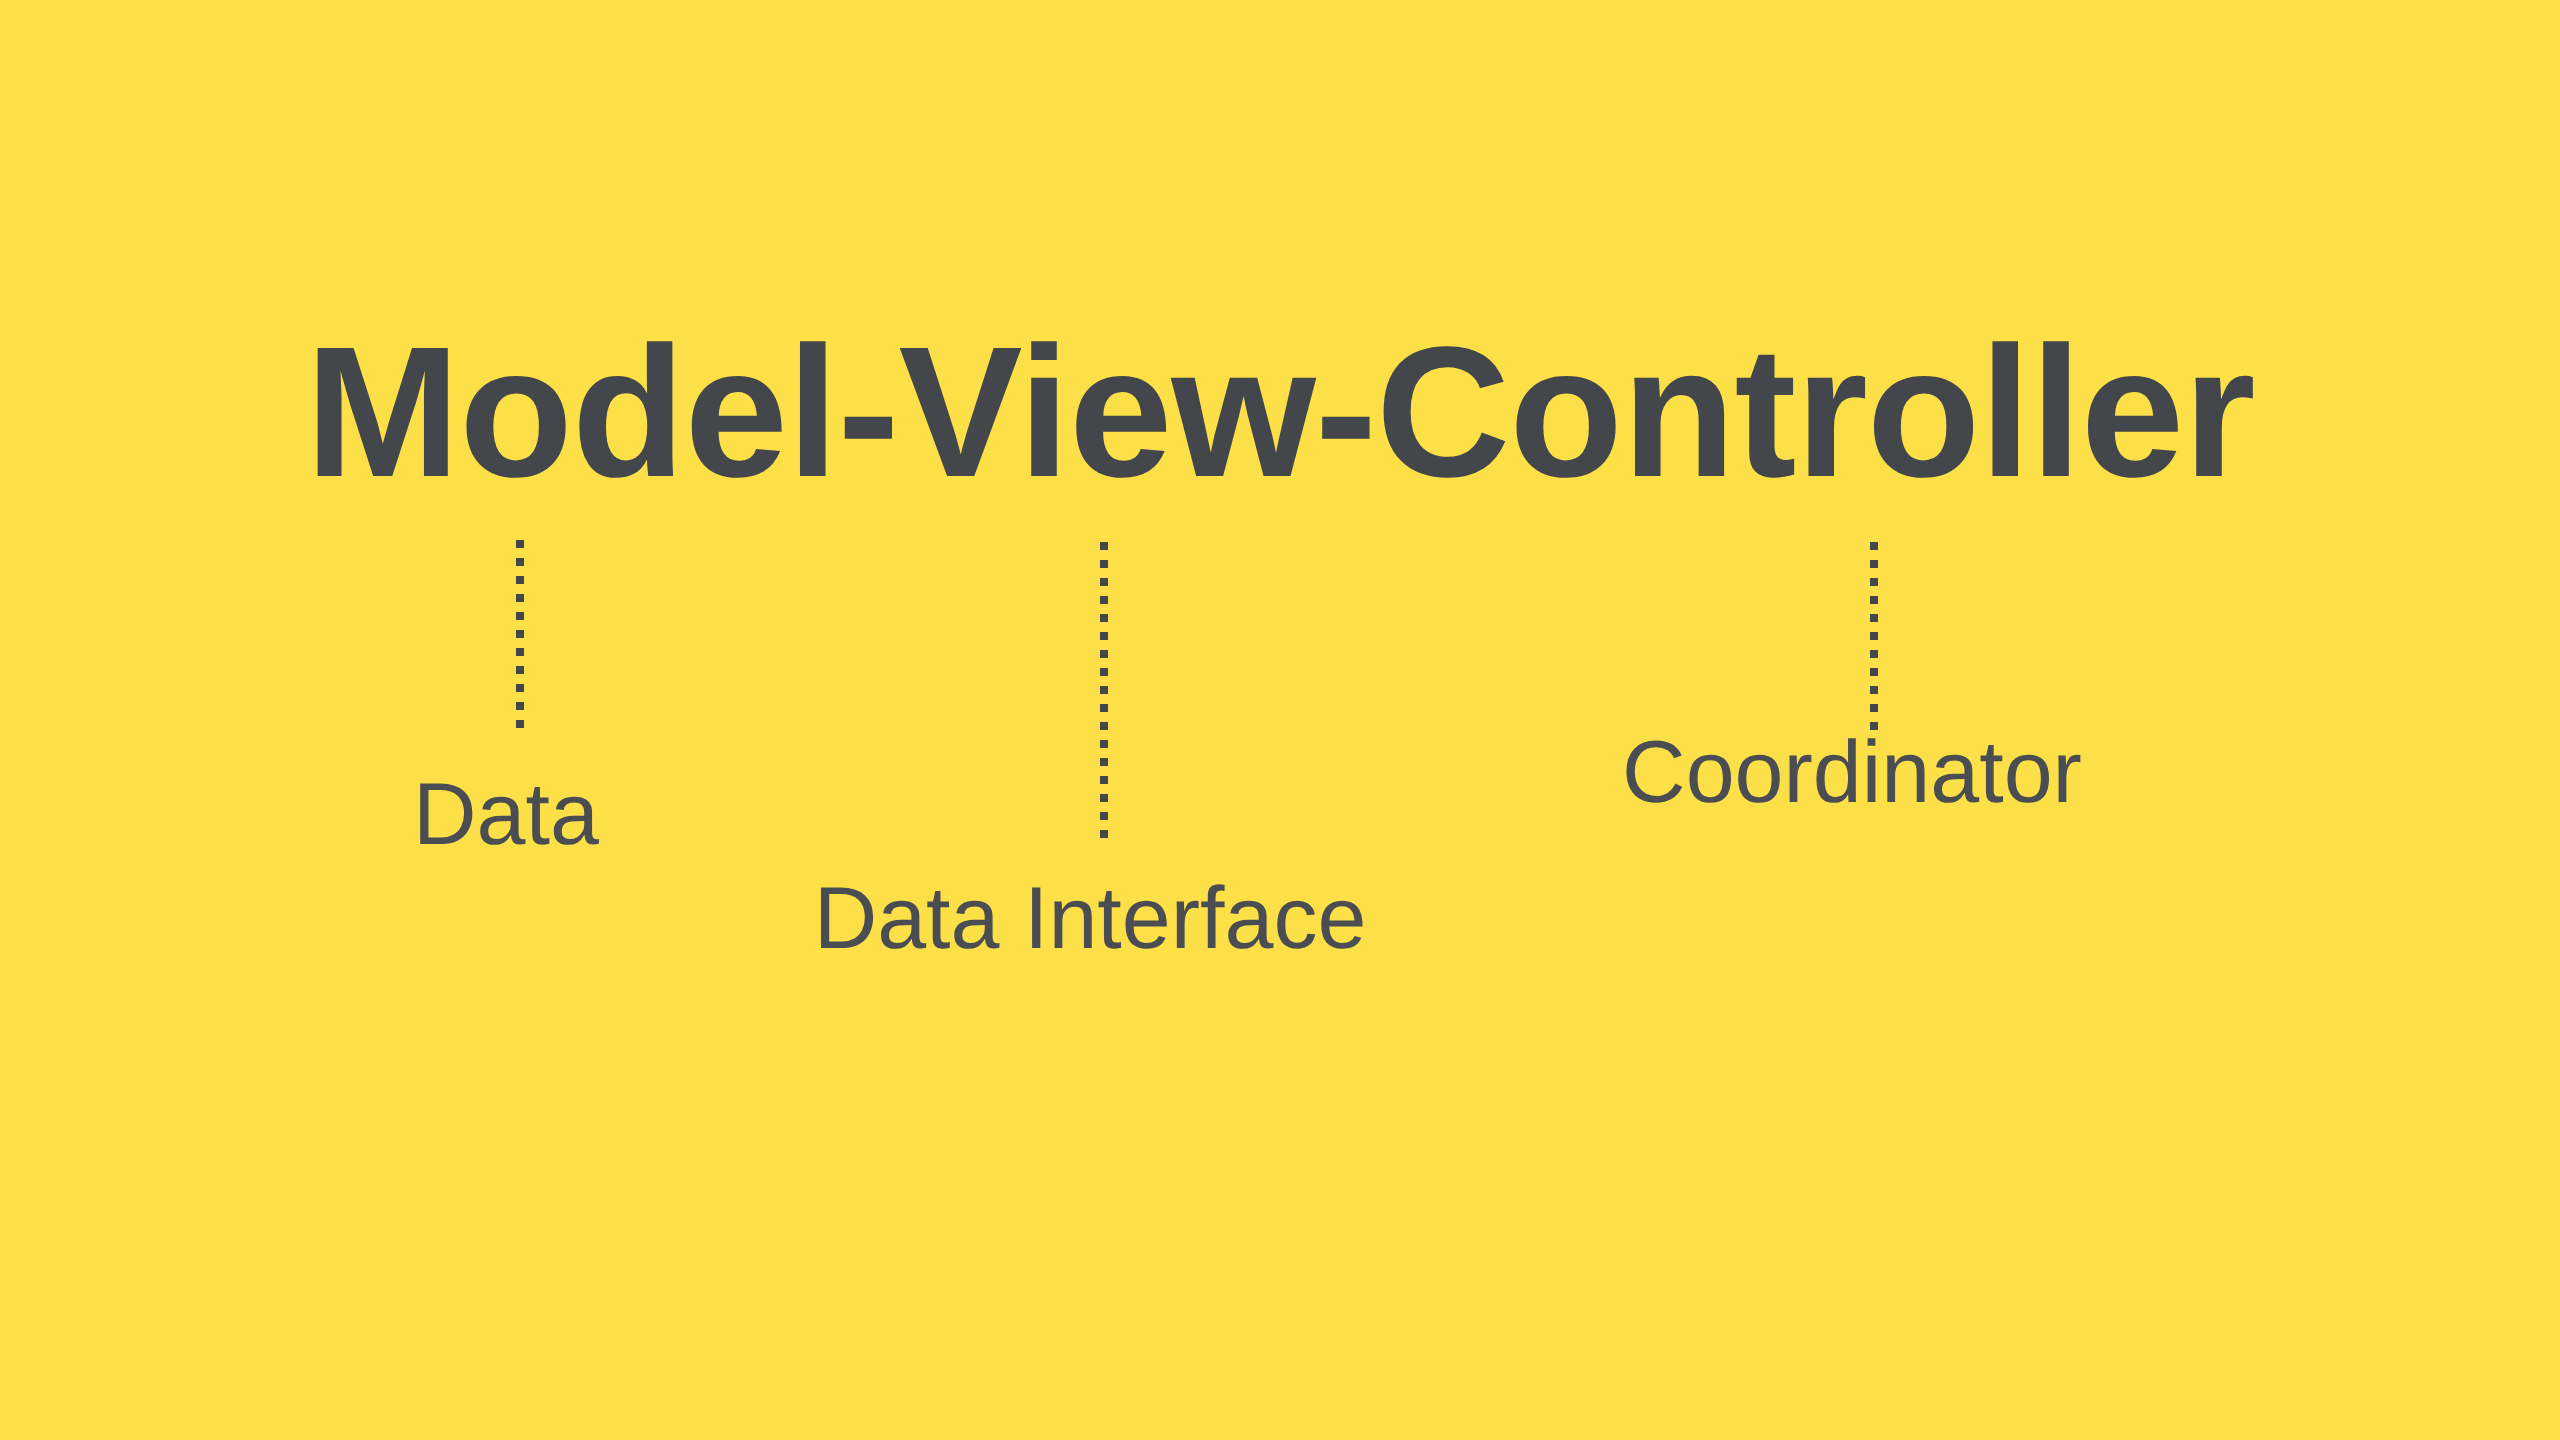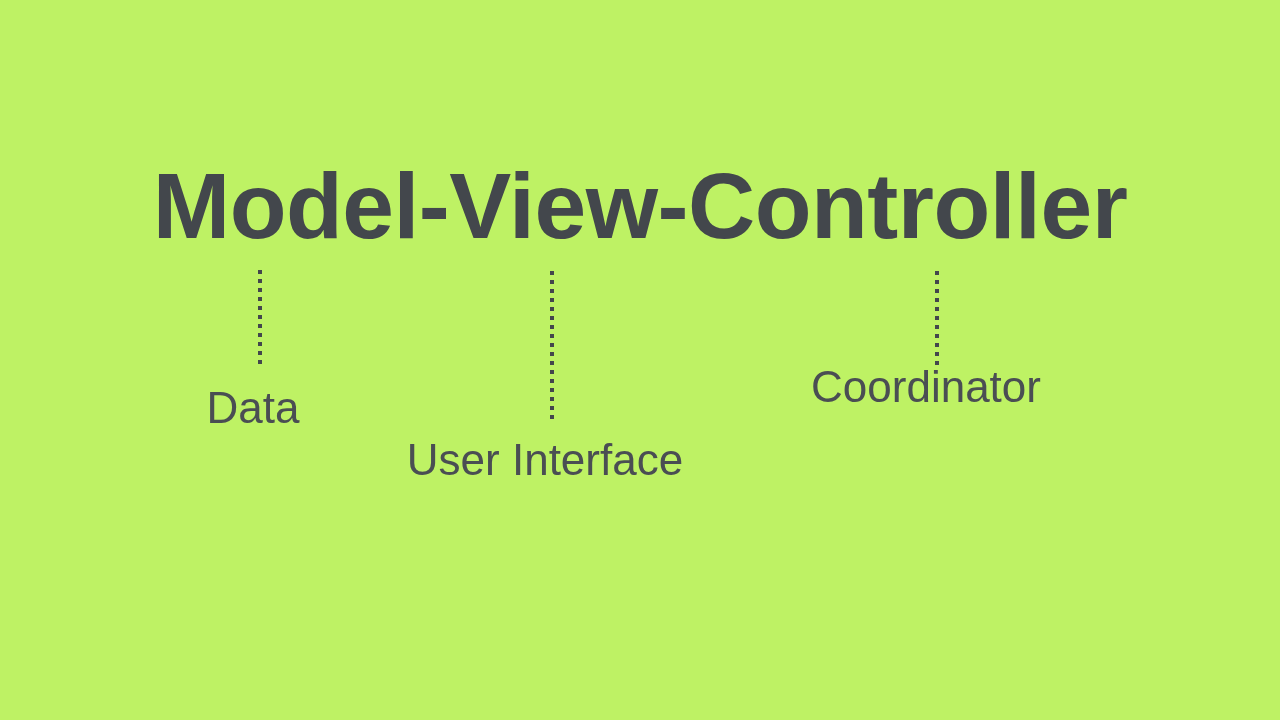--- a/index.html
+++ b/index.html
@@ -12,21 +12,21 @@
     height: 720px;
     background: #ffffff;
     font-family: "Liberation Sans", sans-serif;
     overflow: hidden;
   }
 
   #slide {
     position: relative;
     width: 1280px;
     height: 720px;
-    background: #bef264;
+    background: #fde047;
   }
 
   
   #title {
     position: absolute;
     left: 0;
     top: 160px;
     width: 1280px;
     text-align: center;
     font-size: 93px;
@@ -100,17 +100,17 @@
   <div id="title">Model-View-Controller</div>
 
   <div id="connector-model" class="connector"></div>
 
   <div id="connector-view" class="connector"></div>
 
   <div id="connector-controller" class="connector"></div>
 
   <div id="label-data" class="label">Data</div>
 
-  <div id="label-user-interface" class="label">User Interface</div>
+  <div id="label-user-interface" class="label">Data Interface</div>
 
   <div id="label-coordinator" class="label">Coordinator</div>
 
 </div>
 
 </body></html>

